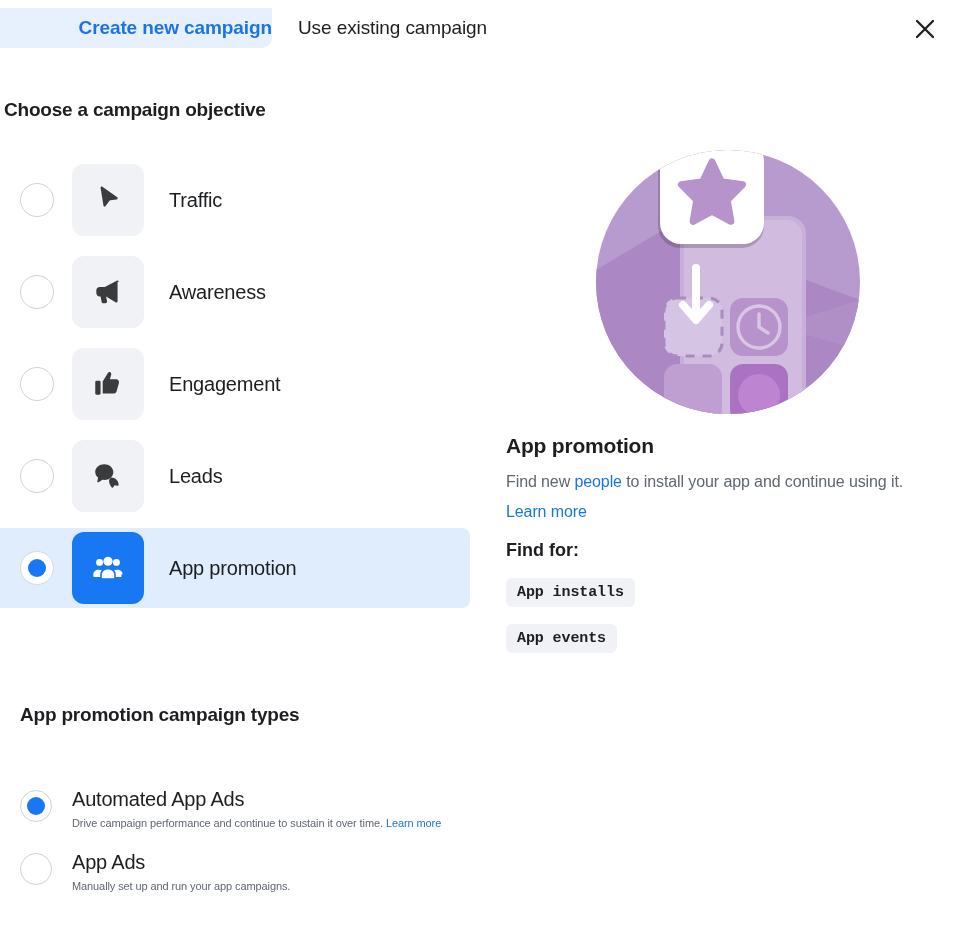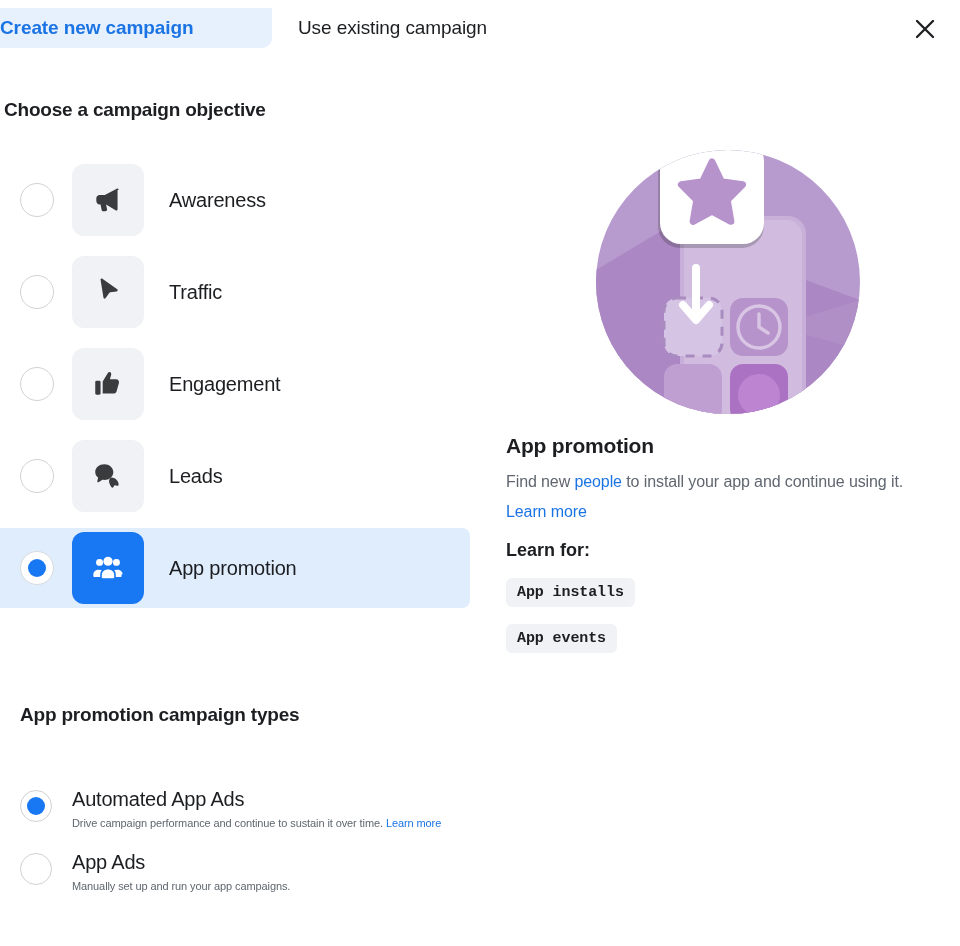--- a/index.html
+++ b/index.html
@@ -19,21 +19,21 @@
   
   .tabbar {
     position: relative;
     height: 56px;
     display: flex;
     align-items: center;
   }
   .tab {
     display: flex;
     align-items: center;
-    justify-content: flex-start;
+    justify-content: flex-end;
     height: 40px;
     box-sizing: border-box;
     cursor: pointer;
     user-select: none;
   }
   .tab-active {
     width: 272px;
     background: #e7f0fd;
     border-bottom-right-radius: 10px;
     color: #1b74e4;
@@ -266,37 +266,37 @@
 
 <div class="section-title" id="objective-heading">Choose a campaign objective</div>
 
 <div class="objective-list">
 
   <div class="objective-row">
     <div class="radio"></div>
     <div class="icon-tile">
       <span>
         <svg width="34" height="34" viewBox="0 0 32 32" fill="#3a3b3c">
-          <path d="M26 6.5c0-1-1-1.6-1.8-1.1L13 11.2H8.2C6.4 11.2 5 12.6 5 14.4v2.6c0 1.8 1.4 3.2 3.2 3.2h.8l1 5.1c.15.75.8 1.3 1.6 1.3h1.9c1 0 1.8-.9 1.6-1.9l-.9-4.5 8.9 5.5c.85.5 1.9-.1 1.9-1.1V6.5z"></path>
+          <path d="M9 4.5c0-.9 1-1.4 1.7-.9l14 9.9c.8.6.45 1.9-.55 2l-6 .7c-.3.04-.6.2-.78.46l-3.6 5.1c-.6.85-1.95.5-2.05-.55L9 4.5z"></path>
         </svg>
       </span>
     </div>
-    <div class="objective-label">Awareness</div>
+    <div class="objective-label">Traffic</div>
   </div>
 
   <div class="objective-row">
     <div class="radio"></div>
     <div class="icon-tile">
       <span>
         <svg width="34" height="34" viewBox="0 0 32 32" fill="#3a3b3c">
-          <path d="M9 4.5c0-.9 1-1.4 1.7-.9l14 9.9c.8.6.45 1.9-.55 2l-6 .7c-.3.04-.6.2-.78.46l-3.6 5.1c-.6.85-1.95.5-2.05-.55L9 4.5z"></path>
+          <path d="M26 6.5c0-1-1-1.6-1.8-1.1L13 11.2H8.2C6.4 11.2 5 12.6 5 14.4v2.6c0 1.8 1.4 3.2 3.2 3.2h.8l1 5.1c.15.75.8 1.3 1.6 1.3h1.9c1 0 1.8-.9 1.6-1.9l-.9-4.5 8.9 5.5c.85.5 1.9-.1 1.9-1.1V6.5z"></path>
         </svg>
       </span>
     </div>
-    <div class="objective-label">Traffic</div>
+    <div class="objective-label">Awareness</div>
   </div>
 
   <div class="objective-row">
     <div class="radio"></div>
     <div class="icon-tile">
       <span>
         <svg width="34" height="34" viewBox="0 0 32 32" fill="#3a3b3c">
           <rect x="4" y="13" width="5" height="13" rx="1.2"></rect>
           <path d="M11 13.6l5-8.1c.5-.8 1.5-1 2.2-.5.7.5 1 1.4.8 2.2l-1.2 4.4h5.9c1.8 0 3.1 1.7 2.6 3.4l-2.2 7.8c-.4 1.3-1.6 2.2-3 2.2H11V13.6z"></path>
         </svg>
@@ -376,21 +376,21 @@
       </g>
     </svg>
   </div>
 
   <div class="detail-title">App promotion</div>
 
   <div class="detail-desc">
     <span>Find new </span><span class="link">people</span><span> to install your app and continue using it. </span><span class="link">Learn more</span>
   </div>
 
-  <div class="goodfor-title">Learn for:</div>
+  <div class="goodfor-title">Find for:</div>
   <div>
     <div><span class="pill">App installs</span></div>
     <div><span class="pill">App events</span></div>
   </div>
 </div>
 
 <div class="section-title" id="types-heading">App promotion campaign types</div>
 
 <div class="types-list">
 

